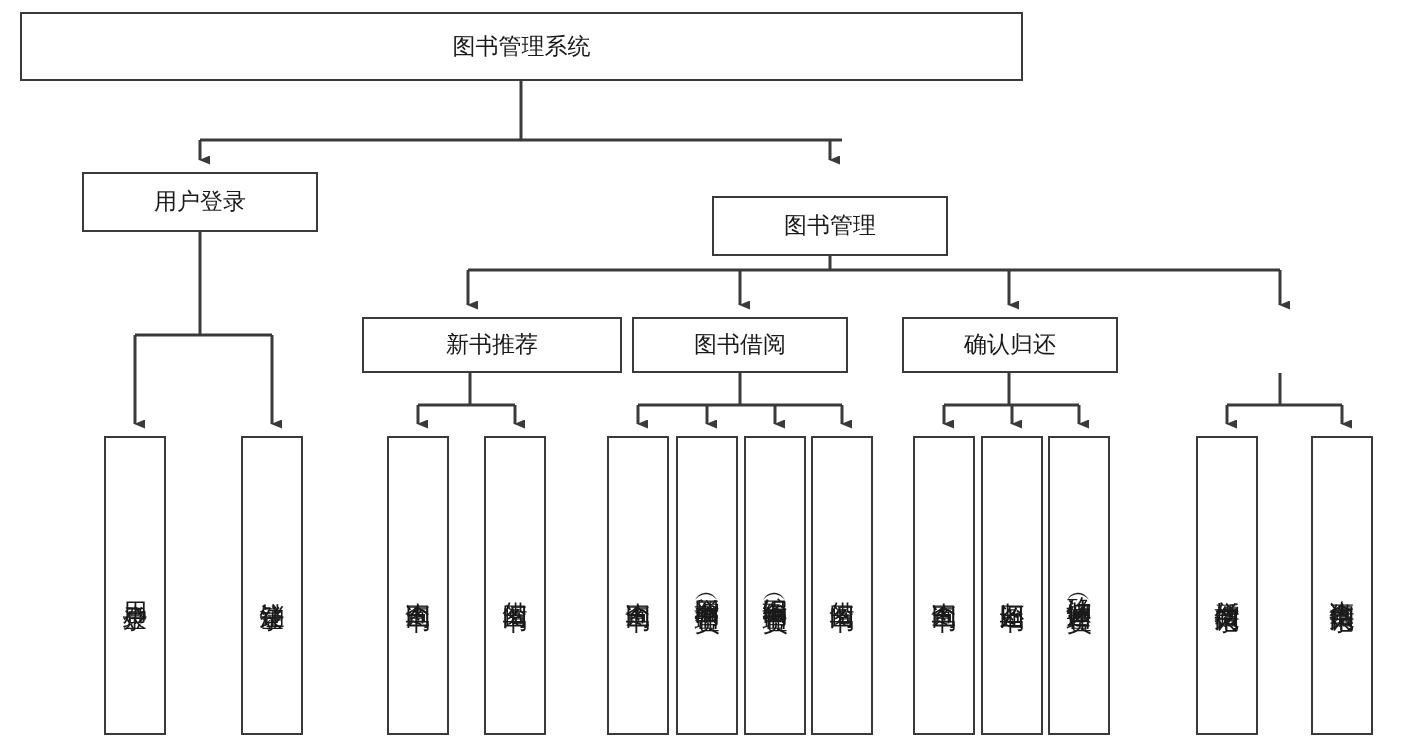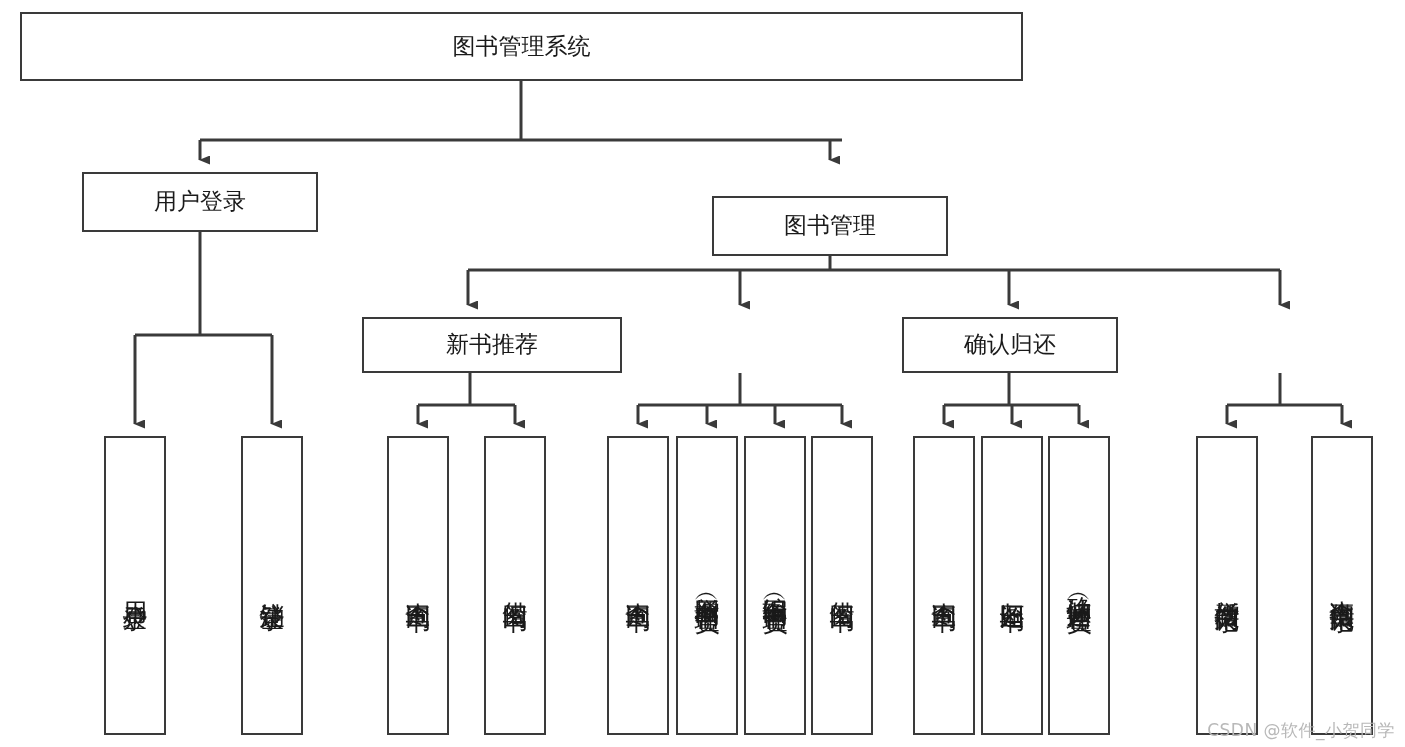--- a/index.html
+++ b/index.html
@@ -129,20 +129,23 @@
   <div class="node-box node-horizontal" style="left: 82px; top: 172px; width: 236px; height: 60px;">
     <span class="node-label">用户登录</span>
   </div>
   <div class="node-box node-horizontal" style="left: 712px; top: 156px; width: 236px; height: 60px; margin-top: 40px;">
     <span class="node-label">图书管理</span>
   </div>
 
   <div class="node-box node-horizontal" style="left: 362px; top: 317px; width: 260px; height: 56px;">
     <span class="node-label">新书推荐</span>
   </div>
+  <div class="node-box node-horizontal" style="left: 632px; top: 317px; width: 216px; height: 56px;">
+    <span class="node-label">图书借阅</span>
+  </div>
   <div class="node-box node-horizontal" style="left: 902px; top: 317px; width: 216px; height: 56px;">
     <span class="node-label">确认归还</span>
   </div>
 
   <div class="node-box node-vertical" style="left: 104px; top: 436px; width: 62px; height: 299px;">
     <span class="node-label">用户登录</span>
   </div>
   <div class="node-box node-vertical" style="left: 241px; top: 436px; width: 62px; height: 299px;">
     <span class="node-label">注销登录</span>
   </div>
@@ -173,14 +176,13 @@
   <div class="node-box node-vertical" style="left: 1048px; top: 436px; width: 62px; height: 299px;">
     <span class="node-label">确认归还（管理员）</span>
   </div>
   <div class="node-box node-vertical" style="left: 1196px; top: 436px; width: 62px; height: 299px;">
     <span class="node-label">新增借阅记录</span>
   </div>
   <div class="node-box node-vertical" style="left: 1311px; top: 436px; width: 62px; height: 299px;">
     <span class="node-label">查询借阅记录</span>
   </div>
 
-  <div id="watermark">CSDN @软件_小贺同学</div>
 </div>
 
 </body></html>

